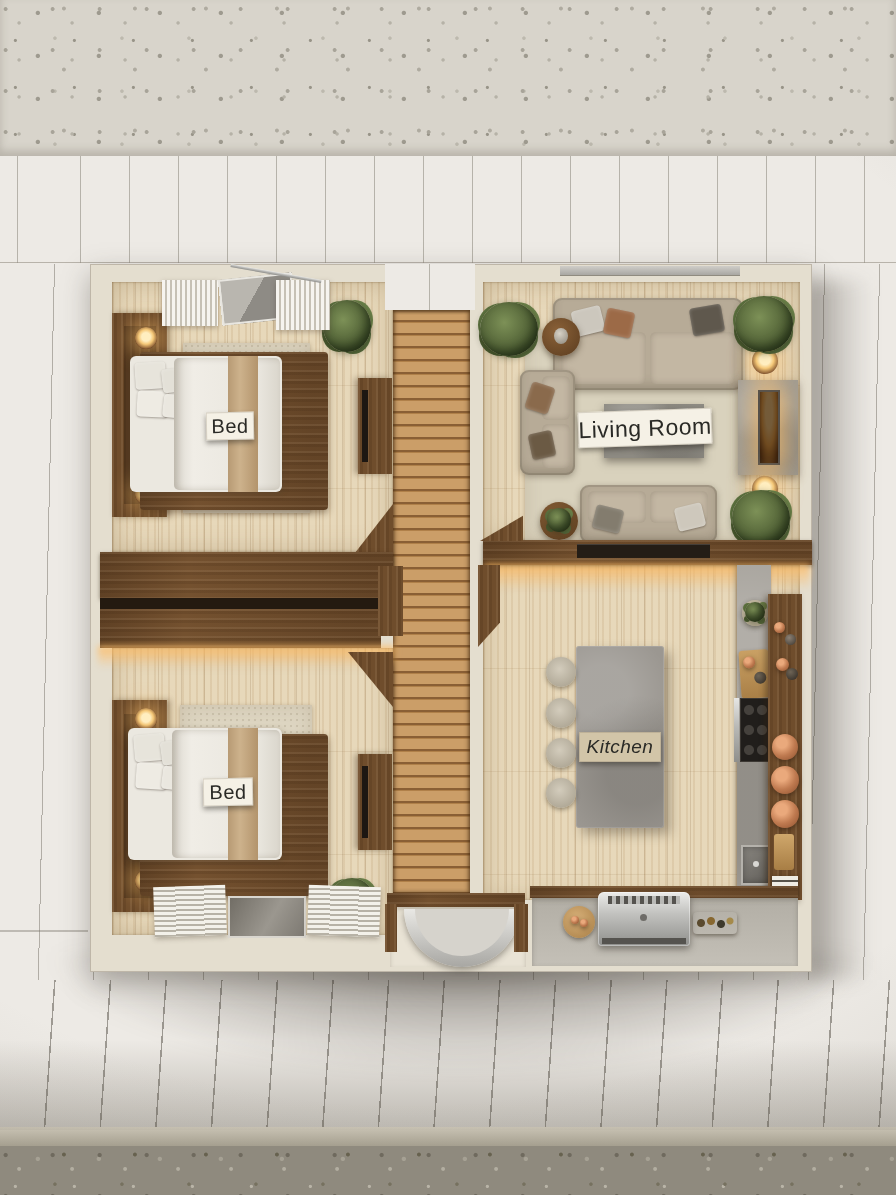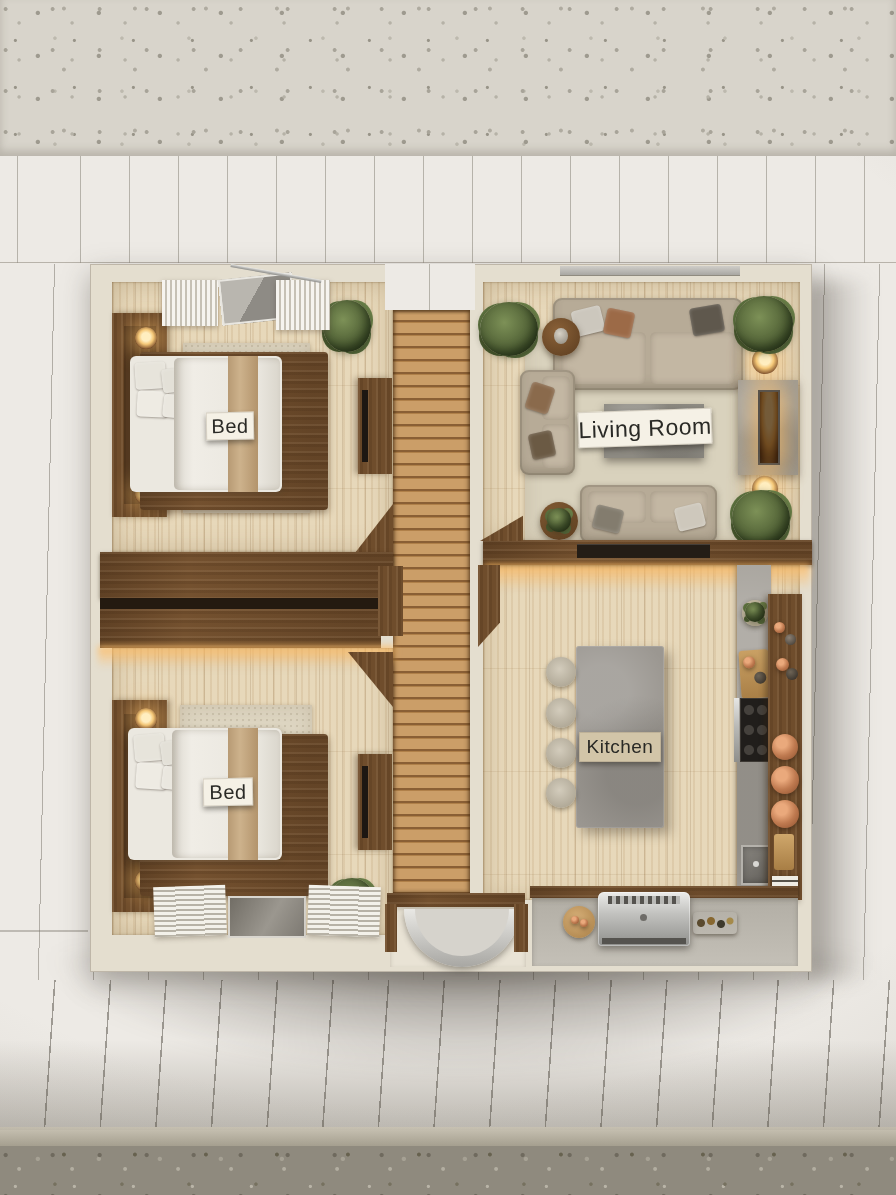--- a/index.html
+++ b/index.html
@@ -244,21 +244,21 @@
       <div class="el copper" style="left:3px;top:172px;width:28px;height:28px;"></div>
       <div class="el copper" style="left:3px;top:206px;width:28px;height:28px;"></div>
       <div class="el" style="left:6px;top:240px;width:20px;height:36px;background:linear-gradient(180deg,#cfa76b,#a87e45);border-radius:3px;"></div>
       <div class="el" style="left:4px;top:282px;width:26px;height:20px;background:repeating-linear-gradient(180deg,#efece4 0 4px,#57524a 4px 6px);box-shadow:0 1px 3px rgba(30,25,18,.5);"></div>
     </div>
     <div class="el concrete" style="left:486px;top:382px;width:88px;height:182px;border-radius:3px;box-shadow:6px 6px 12px rgba(70,60,45,.4), inset 0 0 0 1px rgba(255,255,255,.12);"></div>
     <div class="el" style="left:456px;top:393px;width:30px;height:30px;border-radius:50%;background:radial-gradient(circle at 45% 40%,#d3ccbc,#a49c8a);box-shadow:0 2px 4px rgba(60,50,35,.45);"></div>
     <div class="el" style="left:456px;top:434px;width:30px;height:30px;border-radius:50%;background:radial-gradient(circle at 45% 40%,#d3ccbc,#a49c8a);box-shadow:0 2px 4px rgba(60,50,35,.45);"></div>
     <div class="el" style="left:456px;top:474px;width:30px;height:30px;border-radius:50%;background:radial-gradient(circle at 45% 40%,#d3ccbc,#a49c8a);box-shadow:0 2px 4px rgba(60,50,35,.45);"></div>
     <div class="el" style="left:456px;top:514px;width:30px;height:30px;border-radius:50%;background:radial-gradient(circle at 45% 40%,#d3ccbc,#a49c8a);box-shadow:0 2px 4px rgba(60,50,35,.45);"></div>
-    <div class="el card" style="left:489px;top:468px;width:82px;height:30px;font-size:19px;background:#d2c5a8;">
+    <div class="el card" style="left:489px;top:468px;width:82px;height:30px;font-size:19px;background:#d2c5a8;font-style:italic;">
       <span>Kitchen</span>
     </div>
 
     <div class="el walnut" style="left:440px;top:622px;width:268px;height:12px;"></div>
     <div class="el" style="left:442px;top:634px;width:266px;height:68px;background:linear-gradient(180deg,#b2aea5,#c4c0b7);box-shadow:inset 0 2px 5px rgba(80,74,64,.35);"></div>
     <div class="el" style="left:508px;top:628px;width:92px;height:54px;border-radius:6px 6px 4px 4px;background:linear-gradient(180deg,#ececea 0%,#c2c2bf 40%,#8f8f8c 100%);box-shadow:0 3px 7px rgba(50,46,40,.5), inset 0 0 0 1px rgba(255,255,255,.4);">
       <div class="el" style="left:10px;top:4px;width:72px;height:8px;background:repeating-linear-gradient(90deg,#55534f 0 4px,#b9b9b6 4px 8px);"></div>
       <div class="el" style="left:42px;top:22px;width:7px;height:7px;border-radius:50%;background:#6e6c68;"></div>
       <div class="el" style="left:4px;top:46px;width:84px;height:6px;background:#55534f;"></div>
     </div>

